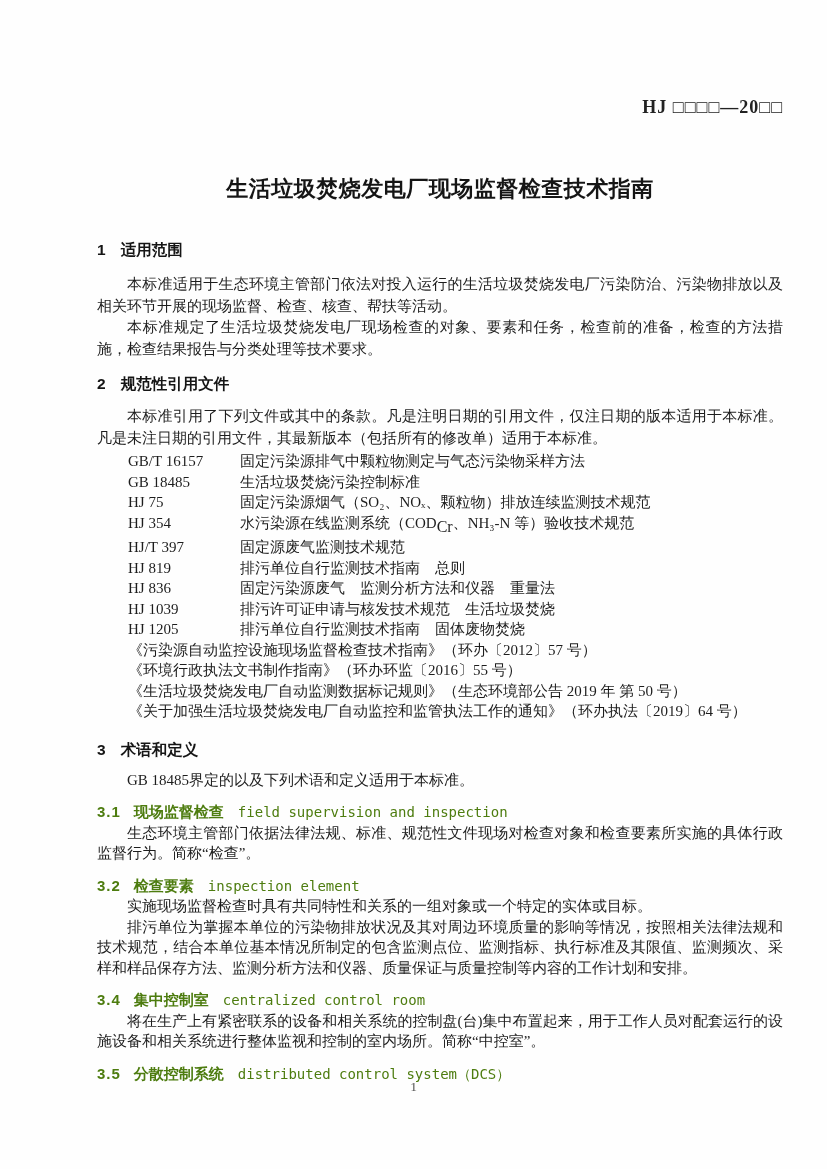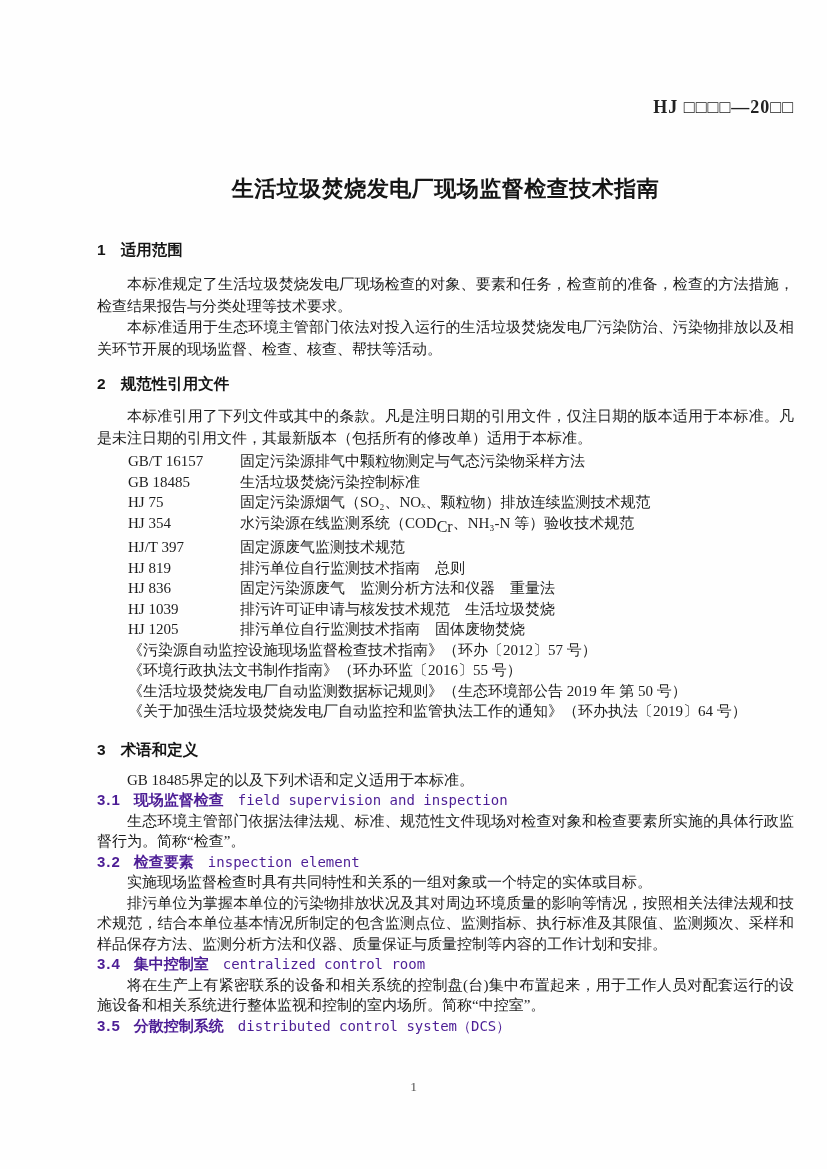--- a/index.html
+++ b/index.html
@@ -5,21 +5,21 @@
   * { margin: 0; padding: 0; box-sizing: border-box; }
   html, body { background: #e8e8e8; }
   body { font-family: "Liberation Serif", "DejaVu Serif", serif; color: #1d1d1d; }
 
   .page {
     position: relative;
     width: 827px;
     height: 1169px;
     margin: 0 auto;
     background: #fefefe;
-    padding: 96px 33px 0 97px;
+    padding: 96px 44px 0 97px;
     overflow: hidden;
   }
 
   .header-code {
     text-align: right;
     font-family: "Liberation Serif", "DejaVu Serif", serif;
     font-weight: bold;
     font-size: 18px;
     line-height: 22px;
     letter-spacing: 1px;
@@ -80,21 +80,22 @@
     line-height: 20.5px;
     text-indent: 2em;
     text-align: justify;
   }
 
   .term-head {
     font-size: 15px;
     line-height: 20.5px;
     font-weight: bold;
     font-family: "Liberation Sans", "DejaVu Sans", sans-serif;
-    color: #4c1d95;
+    color: #4d7c0f;
+    margin-top: 12px;
   }
   .term-head .term-num { margin-right: 13px; letter-spacing: 1px; }
   .term-head .term-zh { margin-right: 14px; }
   .term-head .term-en {
     font-family: "DejaVu Sans Mono", "Liberation Mono", monospace;
     font-weight: 500;
     font-size: 14px;
   }
 
   .term-def {
@@ -123,22 +124,22 @@
 <div class="page">
 
   <div class="header-code">HJ □□□□—20□□</div>
 
   <h1 class="doc-title">生活垃圾焚烧发电厂现场监督检查技术指南</h1>
 
   <div>
     <h2 class="sec-head sec-head-1">
       <span class="sec-num">1</span><span>适用范围</span>
     </h2>
+    <p class="body-para">本标准适用于生态环境主管部门依法对投入运行的生活垃圾焚烧发电厂污染防治、污染物排放以及相关环节开展的现场监督、检查、核查、帮扶等活动。</p>
     <p class="body-para">本标准规定了生活垃圾焚烧发电厂现场检查的对象、要素和任务，检查前的准备，检查的方法措施，检查结果报告与分类处理等技术要求。</p>
-    <p class="body-para">本标准适用于生态环境主管部门依法对投入运行的生活垃圾焚烧发电厂污染防治、污染物排放以及相关环节开展的现场监督、检查、核查、帮扶等活动。</p>
   </div>
 
   <div>
     <h2 class="sec-head sec-head-2">
       <span class="sec-num">2</span><span>规范性引用文件</span>
     </h2>
     <p class="body-para">本标准引用了下列文件或其中的条款。凡是注明日期的引用文件，仅注日期的版本适用于本标准。凡是未注日期的引用文件，其最新版本（包括所有的修改单）适用于本标准。</p>
 
     <div class="ref-list">
       <div class="ref-row">

